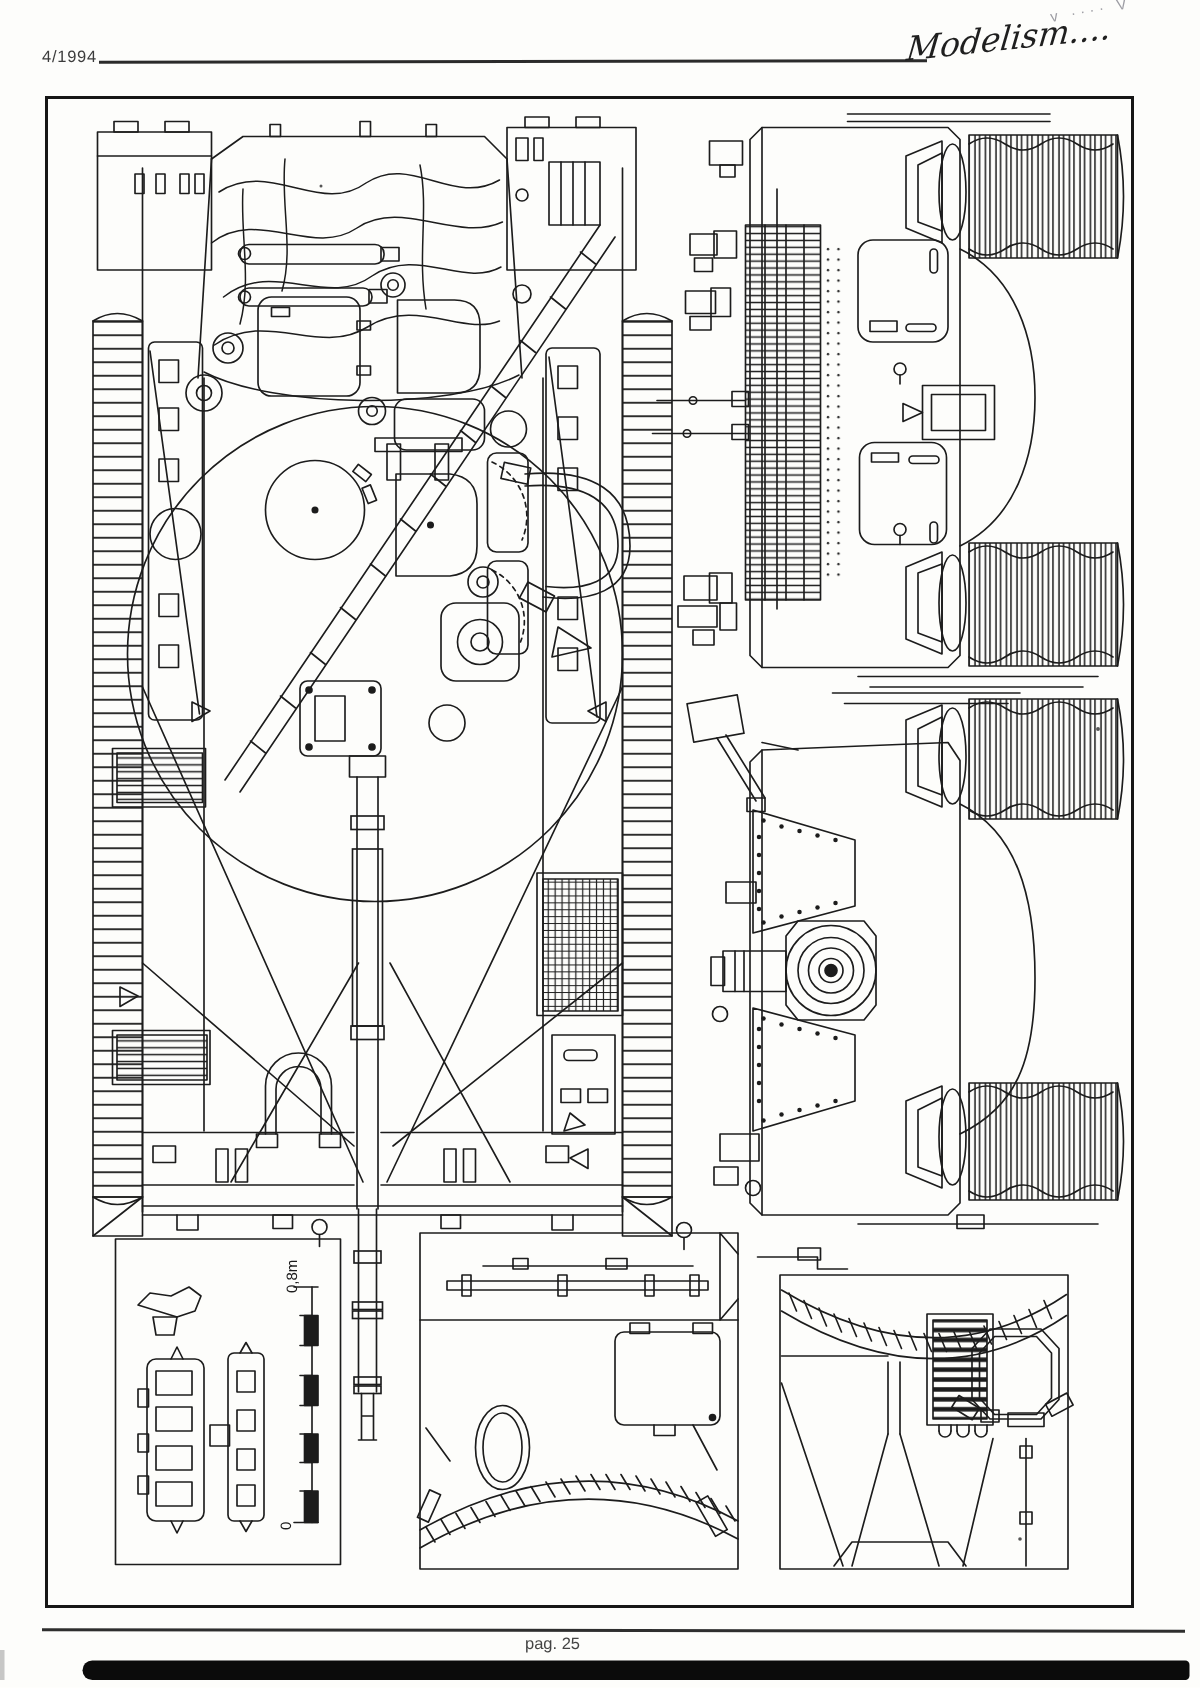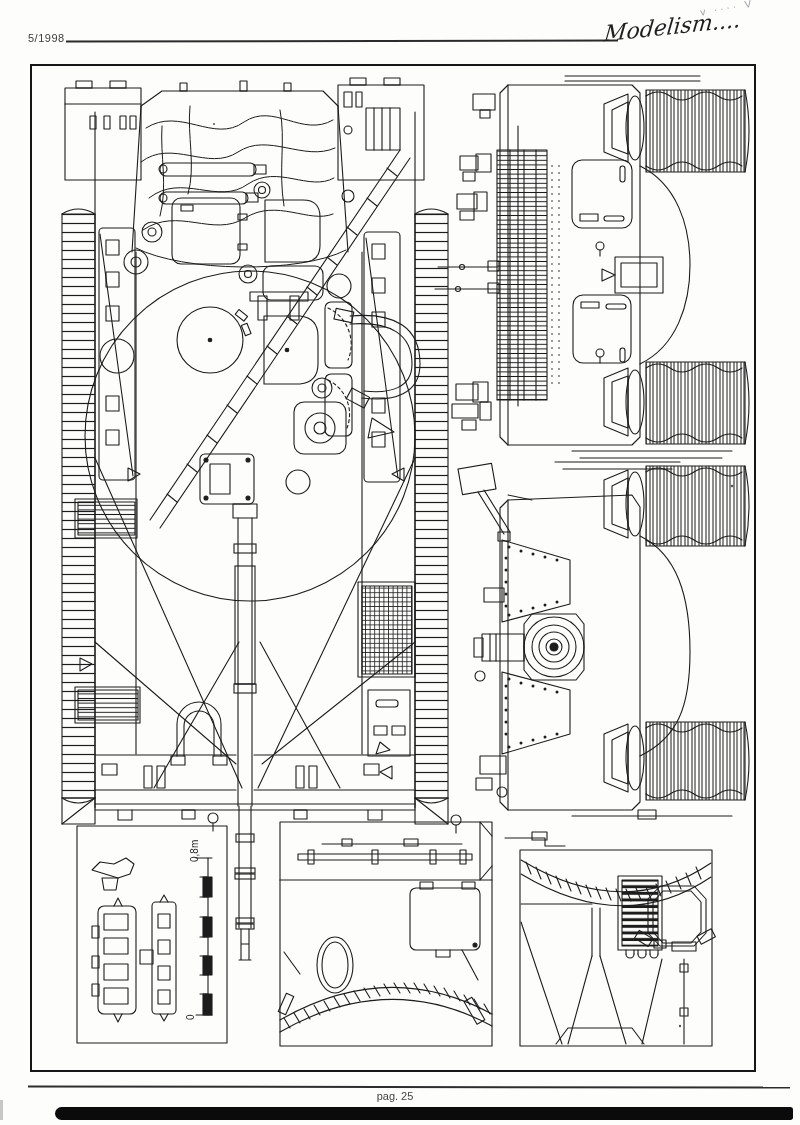--- a/index.html
+++ b/index.html
@@ -6,31 +6,31 @@
   body{width:800px;height:1125px;font-family:"Liberation Sans",sans-serif;background:#ffffff;}
   .page{position:relative;width:800px;height:1125px;background:#fdfdfb;overflow:hidden;}
   .abs{position:absolute;}
   .issue{left:28px;top:32px;font-size:11px;color:#3c3c3c;letter-spacing:.5px;}
   .rule{left:66px;top:40px;width:552px;border-top:2px solid #2b2b2b;transform:rotate(-.1deg);}
   .magazine{left:604px;top:14px;font-family:"DejaVu Serif",serif;font-style:italic;font-size:22px;color:#1f1f1f;transform:rotate(-6deg) skewX(-12deg);white-space:nowrap;}
   .scribble{left:700px;top:2px;font-size:10px;color:#8d8d95;transform:rotate(-10deg);letter-spacing:3px;opacity:.85;}
   .frame{left:30px;top:64px;width:722px;height:1004px;border:2px solid #161616;background:#fdfdfb;}
   .frame svg{display:block;}
   .footer-rule{left:28px;top:1086px;width:762px;border-top:2px solid #2e2e2e;transform:rotate(.08deg);}
-  .pagelabel{left:350px;top:1090px;width:90px;text-align:center;font-size:11px;color:#434343;}
+  .pagelabel{left:350px;top:1090px;width:90px;text-align:left;font-size:11px;color:#434343;}
   .scanbar{left:55px;top:1107px;width:738px;height:13px;background:#0b0b0b;border-radius:7px 3px 3px 7px;}
   .edgemark{left:0;top:1100px;width:3px;height:20px;background:#9a9a9a;opacity:.55;}
   .svg-lbl{font-family:"Liberation Sans",sans-serif;font-size:10px;}
 </style>
 </head>
 <body>
 
 <div class="page">
 
-  <div class="abs issue">5/1998</div>
+  <div class="abs issue">4/1994</div>
   <div class="abs rule"></div>
   <div class="abs magazine">Modelism....</div>
   <div class="abs scribble">v ···· V</div>
 
   <div class="abs frame">
     <svg width="718" height="1000" viewBox="0 0 718 1000">
       <defs>
         <pattern id="cleat" width="9" height="9" patternUnits="userSpaceOnUse">
             <path d="M0,4.5 H9" stroke="#1c1c1c" stroke-width="1.2" fill="none"></path>
           </pattern>

